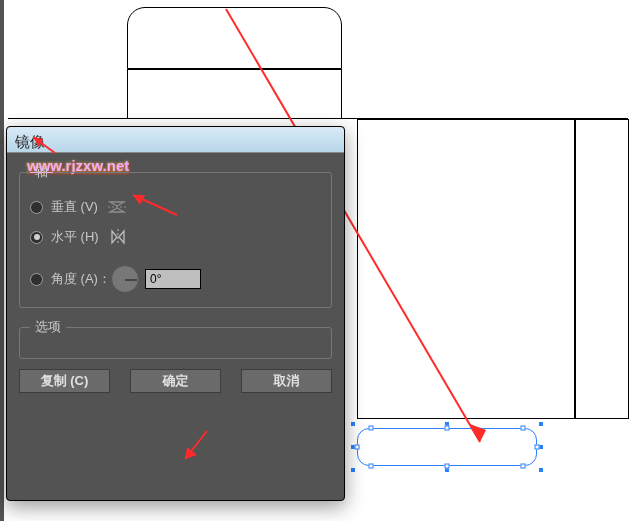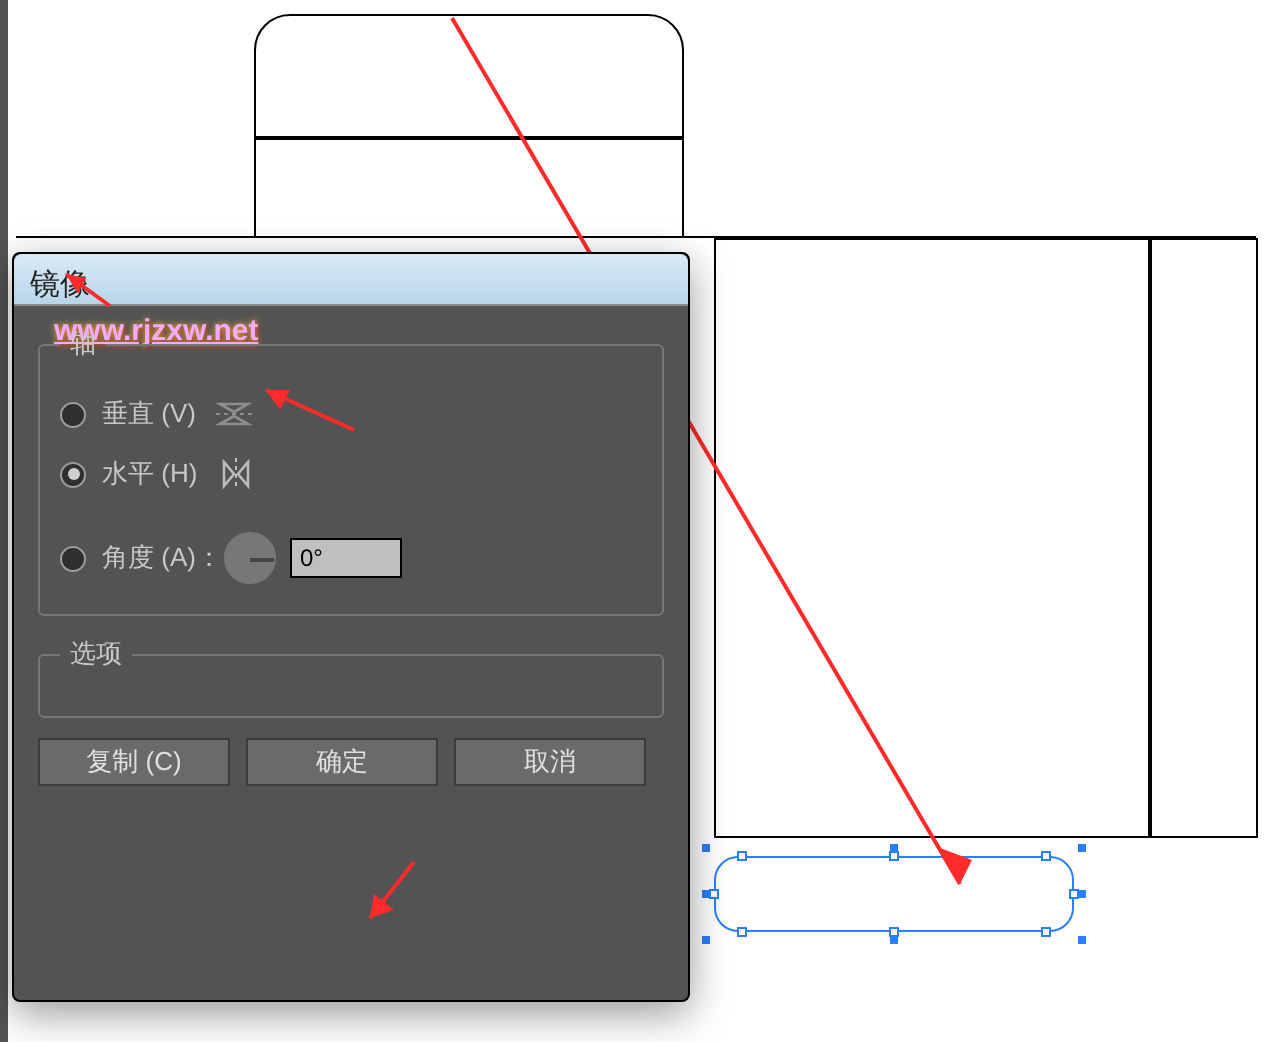--- a/index.html
+++ b/index.html
@@ -23,21 +23,21 @@
   .check { width: 13px; height: 13px; border: 1px solid #9d9d9d; margin-right: 8px; background: #2f2f2f; display: inline-flex; align-items: center; justify-content: center; }
   .check.checked::after { content: ""; width: 8px; height: 5px; border-left: 2px solid #a0a0a0; border-bottom: 2px solid #a0a0a0; transform: rotate(-45deg) translate(1px,-1px); }
   .lbl { color: #c8c8c8; }
   .lbl.disabled { color: #8a8a8a; }
   .axis-icon { width: 18px; height: 18px; margin-left: 10px; display: inline-flex; align-items: center; justify-content: center; }
   .dial { width: 28px; height: 28px; border-radius: 50%; background: #777; border: 1px solid #555; position: relative; margin-right: 6px; }
   .dial::after { content: ""; position: absolute; left: 50%; top: 50%; width: 12px; height: 2px; background: #444; transform-origin: 0 50%; }
   .angle-input { width: 56px; height: 20px; border: 1px solid #000; background: #bfbfbf; color: #000; font-size: 12px; padding: 0 4px; }
   .sep { height: 10px; }
   .preview-row { display: flex; align-items: center; margin: 8px 0 12px; }
-  .btn-row { display: flex; gap: 8px; }
+  .btn-row { display: flex; gap: 20px; font-weight: bold; }
   .btn { width: 96px; height: 24px; background: #6a6a6a; border: 1px solid #3c3c3c; color: #e0e0e0; font-size: 13px; display: inline-flex; align-items: center; justify-content: center; cursor: pointer; }
 
   .small-arrow { position: absolute; pointer-events: none; }
 </style>
 </head>
 <body>
 
 <div class="canvas">
   <div class="left-strip"></div>
 

